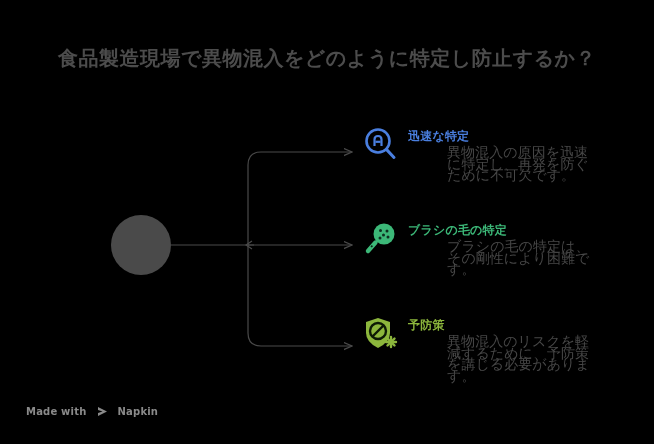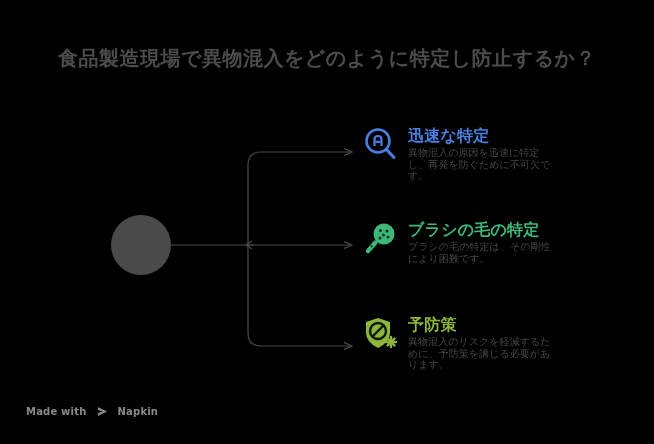--- a/index.html
+++ b/index.html
@@ -55,32 +55,33 @@
     height: 38px;
     flex: 0 0 38px;
     margin-right: 8px;
     margin-top: -2px;
   }
   .branch-text {
     flex: 1 1 auto;
     padding-top: 1px;
   }
   .branch-heading {
-    font-size: 16px;
+    font-size: 12px;
     font-weight: bold;
     line-height: 14px;
     margin-bottom: 4px;
     letter-spacing: 0.2px;
   }
   .branch-body {
-    font-size: 10px;
+    font-size: 14px;
     line-height: 11.5px;
     color: #474747;
     letter-spacing: 0.05px;
     width: 150px;
+    margin-left: 39px;
   }
 
   #branch-0 { left: 362px; top: 128px; }
   #branch-1 { left: 362px; top: 222px; }
   #branch-2 { left: 362px; top: 317px; }
 
   
   #footer {
     position: absolute;
     left: 26px;

